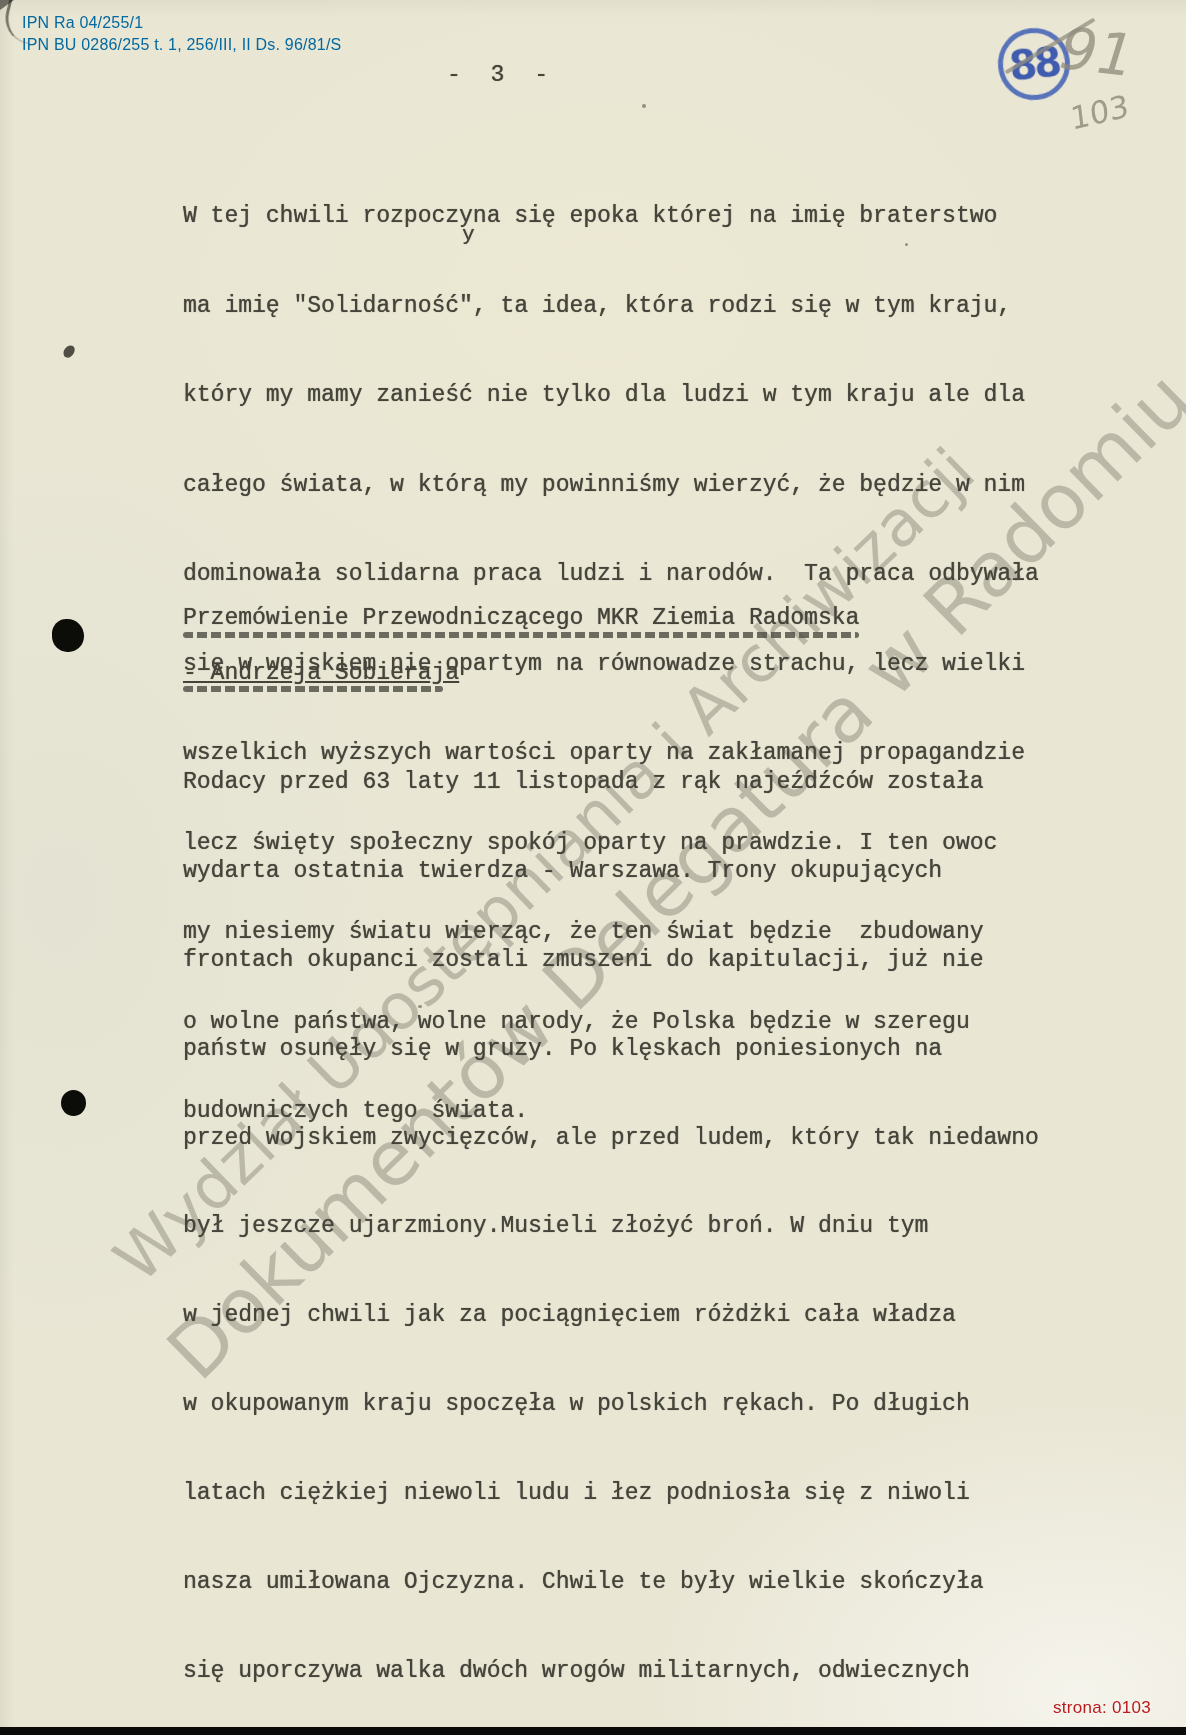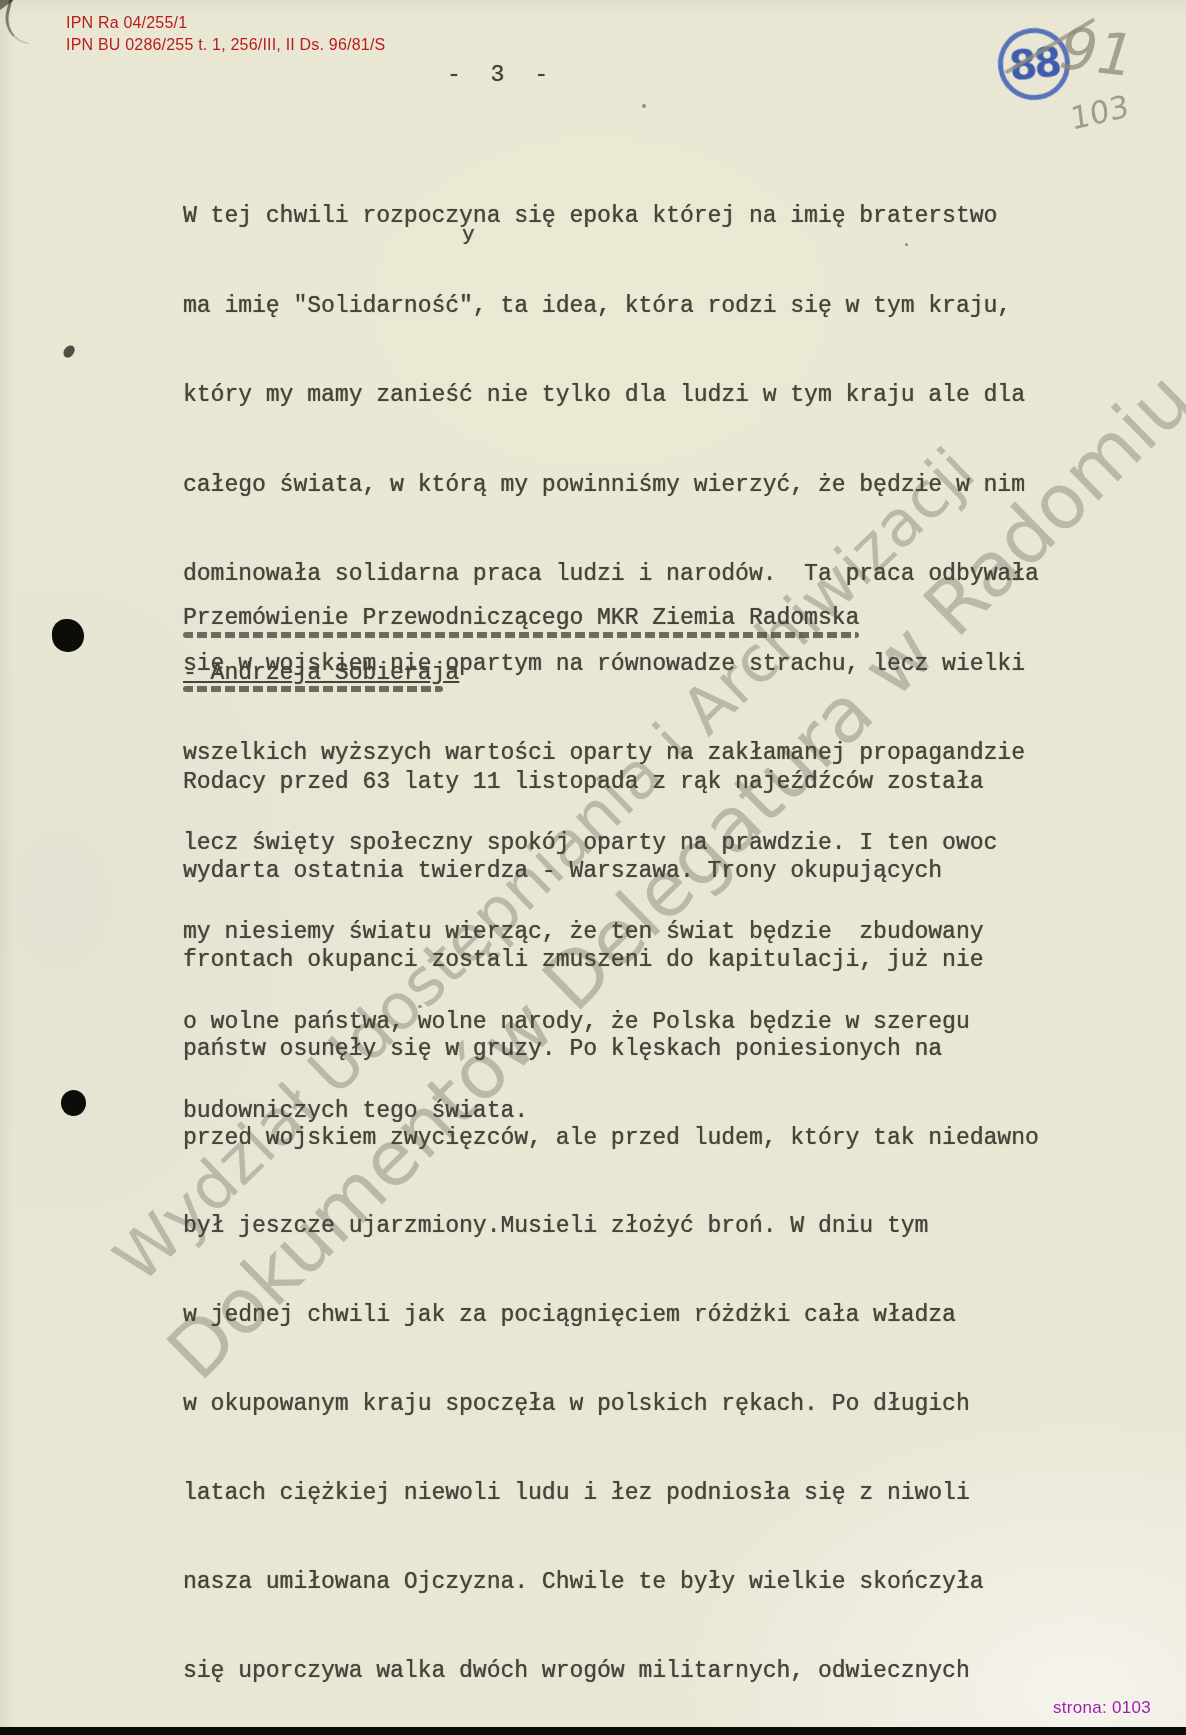--- a/index.html
+++ b/index.html
@@ -30,21 +30,21 @@
   .para{position:absolute;left:183px;}
   #para1 .tline{line-height:37.5px;height:37.5px;}
   #para2 .tline{line-height:36.9px;height:36.9px;}
   .abs{position:absolute;}
   .typed-underline{
     position:absolute;height:6px;opacity:.78;border-radius:3px;
     background:repeating-linear-gradient(90deg,#4a4940 0 10px,rgba(74,73,64,0) 10px 14px);
     filter:blur(.3px);
   }
   
-  .ref{font-size:16px;line-height:22px;color:#b91c1c;letter-spacing:.2px;margin-left:44px;}
+  .ref{font-size:16px;line-height:22px;color:#0369a1;letter-spacing:.2px;}
   
   .stamp{
     position:absolute;left:998px;top:28px;width:62px;height:62px;
     border:5px solid rgba(56,90,180,.82);border-radius:50%;
     display:flex;align-items:center;justify-content:center;
     transform:rotate(-6deg);filter:blur(.5px);
   }
   .stamp-num{
     font-family:"DejaVu Sans", sans-serif;font-weight:bold;font-size:40px;
     color:rgba(45,77,170,.9);letter-spacing:-3px;
@@ -77,21 +77,21 @@
     border-radius:0 0 0 26px;transform:rotate(14deg);filter:blur(.4px);
   }
   .corner-dark{left:0;top:0;width:14px;height:10px;background:rgba(20,20,14,.55);
     clip-path:polygon(0 0,100% 0,0 100%);}
   .speck{position:absolute;background:rgba(60,58,46,.5);border-radius:50%;}
   
   .pgnum{letter-spacing:8px;}
   
   .correction{font-size:21px;}
   
-  .strona{font-size:17px;color:#a21caf;letter-spacing:.3px;text-shadow:0 0 5px rgba(255,255,255,.9);}
+  .strona{font-size:17px;color:#b91c1c;letter-spacing:.3px;text-shadow:0 0 5px rgba(255,255,255,.9);}
 </style>
 </head>
 <body>
 
 <div class="paper-tone"></div>
 
 <div class="wm wm1">Wydział Udostępniania i Archiwizacji</div>
 <div class="wm wm2">Dokumentów Delegatura w Radomiu</div>
 
 <div class="abs ref" style="left:22px;top:12px;">

